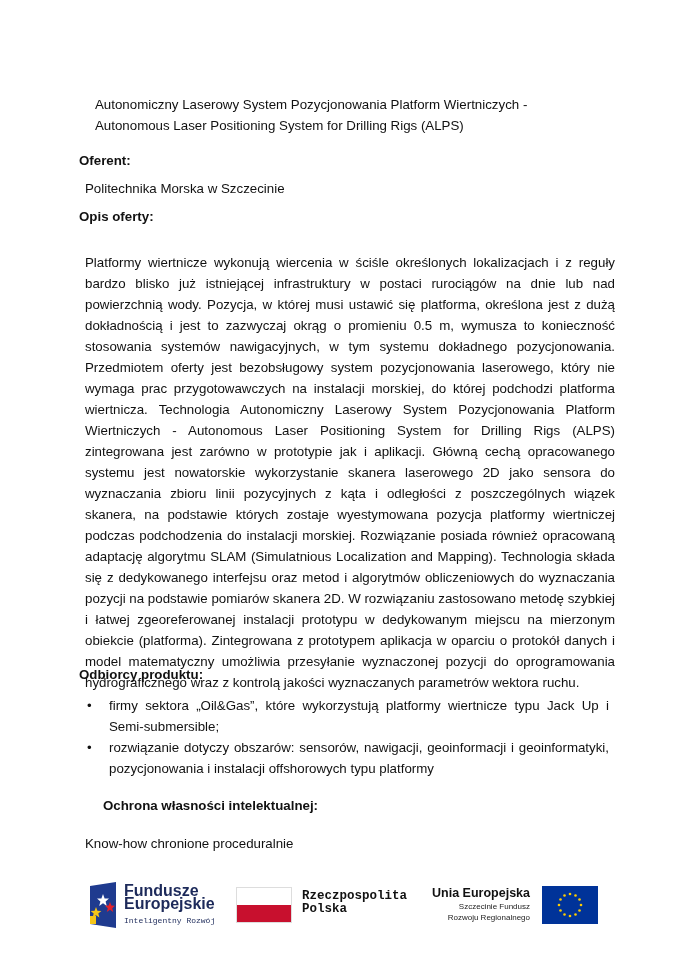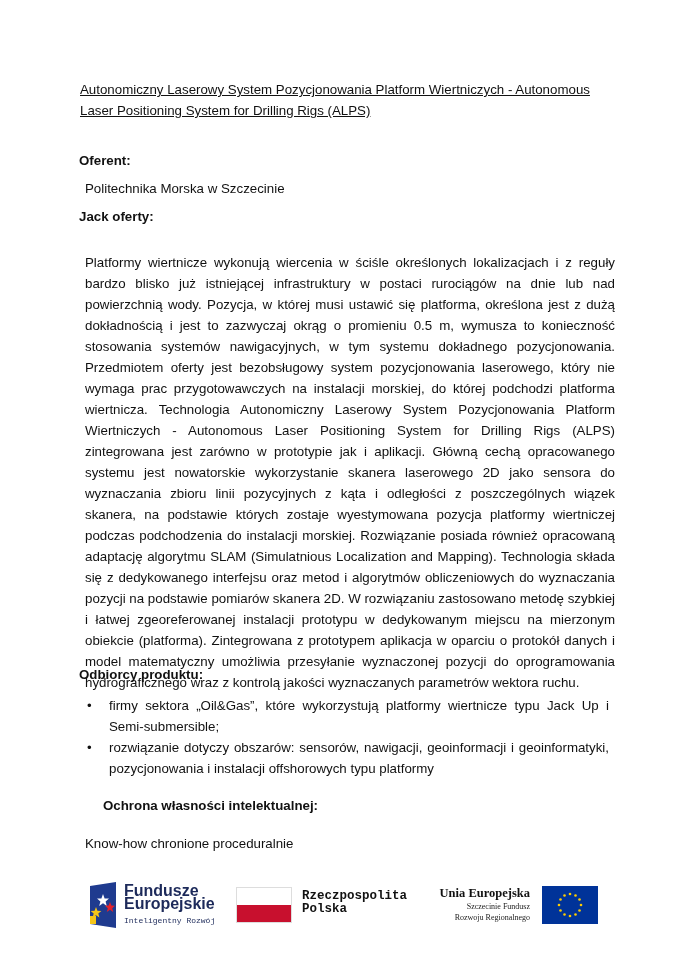--- a/index.html
+++ b/index.html
@@ -1,19 +1,19 @@
 <!DOCTYPE html>
 <html><head>
 <meta charset="utf-8">
 <style>
   html, body { margin: 0; padding: 0; background: #ffffff; }
   body { width: 691px; height: 980px; position: relative; overflow: hidden;
          font-family: "Liberation Sans", "DejaVu Sans", sans-serif; color: #111111; }
   .page { position: absolute; left: 79px; top: 78px; width: 530px; font-size: 13.3px; line-height: 21px; }
-  .title { margin: 1px; text-decoration: underline; }
+  .title { margin: 16px; }
   .h { font-weight: bold; margin: 0; }
   .p { margin: 6px; }
   .justify { text-align: justify; text-align-last: left; }
   .blk-oferent-h { position: absolute; top: 72px; left: 0; }
   .blk-oferent-v { position: absolute; top: 94px; left: 0; }
   .blk-opis-h { position: absolute; top: 128px; left: 0; }
   .blk-opis-v { position: absolute; top: 168px; left: 0; width: 530px; }
   .blk-odb-h { position: absolute; top: 586px; left: 0; }
   .blk-list { position: absolute; top: 617px; left: 0; width: 530px; margin: 0; padding: 0; list-style: none; }
   .blk-list li { position: relative; padding-left: 30px; margin: 0; }
@@ -26,35 +26,35 @@
   .fe-mark { position: absolute; left: 0; top: 0; width: 30px; height: 50px; }
   .fe-text { position: absolute; left: 36px; top: 4px; }
   .fe-t1 { font-size: 16px; font-weight: bold; color: #1d2a5a; line-height: 13px; display: block; }
   .fe-t2 { font-size: 8px; color: #1d2a5a; line-height: 12px; display: block; margin-top: 5px; font-family: Liberation Mono, monospace; }
   .logo-rp { position: absolute; left: 236px; top: 9px; width: 170px; height: 40px; font-family: Liberation Mono, monospace; }
   .flag-pl { position: absolute; left: 0; top: 0; width: 56px; height: 36px; border: 1px solid #dddddd; box-sizing: border-box; }
   .flag-pl .w { height: 50%; background: #ffffff; }
   .flag-pl .r { height: 50%; background: #c8102e; }
   .rp-text { position: absolute; left: 66px; top: 3px; font-size: 12.5px; font-weight: bold; line-height: 13px; color: #111111; }
   .logo-ue { position: absolute; left: 428px; top: 6px; width: 170px; height: 44px; }
-  .ue-text { position: absolute; right: 68px; top: 2px; text-align: right; white-space: nowrap; font-family: Liberation Serif, serif; }
+  .ue-text { position: absolute; right: 68px; top: 2px; text-align: right; white-space: nowrap; }
   .ue-t1 { font-size: 12.5px; font-weight: bold; color: #111111; display: block; line-height: 15px; }
   .ue-t2 { font-size: 8px; color: #222222; display: block; line-height: 11px; }
   .flag-eu { position: absolute; right: 0; top: 2px; width: 56px; height: 38px; background: #003399; }
 </style>
 </head>
 <body>
 
 <div class="page">
   <p class="title">Autonomiczny Laserowy System Pozycjonowania Platform Wiertniczych - Autonomous Laser Positioning System for Drilling Rigs (ALPS)</p>
 
   <p class="h blk-oferent-h">Oferent:</p>
   <p class="p blk-oferent-v">Politechnika Morska w Szczecinie</p>
 
-  <p class="h blk-opis-h">Jack oferty:</p>
+  <p class="h blk-opis-h">Opis oferty:</p>
   <p class="p justify blk-opis-v">Platformy wiertnicze wykonują wiercenia w ściśle określonych lokalizacjach i z reguły bardzo blisko już istniejącej infrastruktury w postaci rurociągów na dnie lub nad powierzchnią wody. Pozycja, w której musi ustawić się platforma, określona jest z dużą dokładnością i jest to zazwyczaj okrąg o promieniu 0.5 m, wymusza to konieczność stosowania systemów nawigacyjnych, w tym systemu dokładnego pozycjonowania. Przedmiotem oferty jest bezobsługowy system pozycjonowania laserowego, który nie wymaga prac przygotowawczych na instalacji morskiej, do której podchodzi platforma wiertnicza. Technologia Autonomiczny Laserowy System Pozycjonowania Platform Wiertniczych - Autonomous Laser Positioning System for Drilling Rigs (ALPS) zintegrowana jest zarówno w prototypie jak i aplikacji. Główną cechą opracowanego systemu jest nowatorskie wykorzystanie skanera laserowego 2D jako sensora do wyznaczania zbioru linii pozycyjnych z kąta i odległości z poszczególnych wiązek skanera, na podstawie których zostaje wyestymowana pozycja platformy wiertniczej podczas podchodzenia do instalacji morskiej. Rozwiązanie posiada również opracowaną adaptację algorytmu SLAM (Simulatnious Localization and Mapping). Technologia składa się z dedykowanego interfejsu oraz metod i algorytmów obliczeniowych do wyznaczania pozycji na podstawie pomiarów skanera 2D. W rozwiązaniu zastosowano metodę szybkiej i łatwej zgeoreferowanej instalacji prototypu w dedykowanym miejscu na mierzonym obiekcie (platforma). Zintegrowana z prototypem aplikacja w oparciu o protokół danych i model matematyczny umożliwia przesyłanie wyznaczonej pozycji do oprogramowania hydrograficznego wraz z kontrolą jakości wyznaczanych parametrów wektora ruchu.</p>
 
   <p class="h blk-odb-h">Odbiorcy produktu:</p>
   <ul class="blk-list justify">
     <li>
       <span class="bullet">•</span>
       <span>firmy sektora „Oil&amp;Gas”, które wykorzystują platformy wiertnicze typu Jack Up i Semi-submersible;</span>
     </li>
     <li>
       <span class="bullet">•</span>

